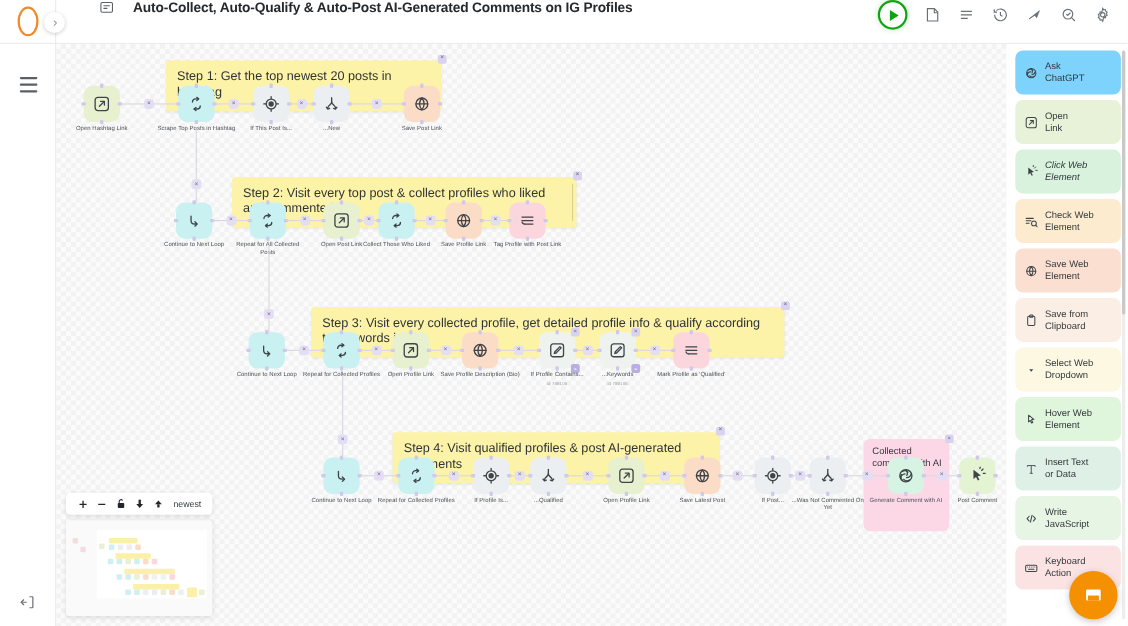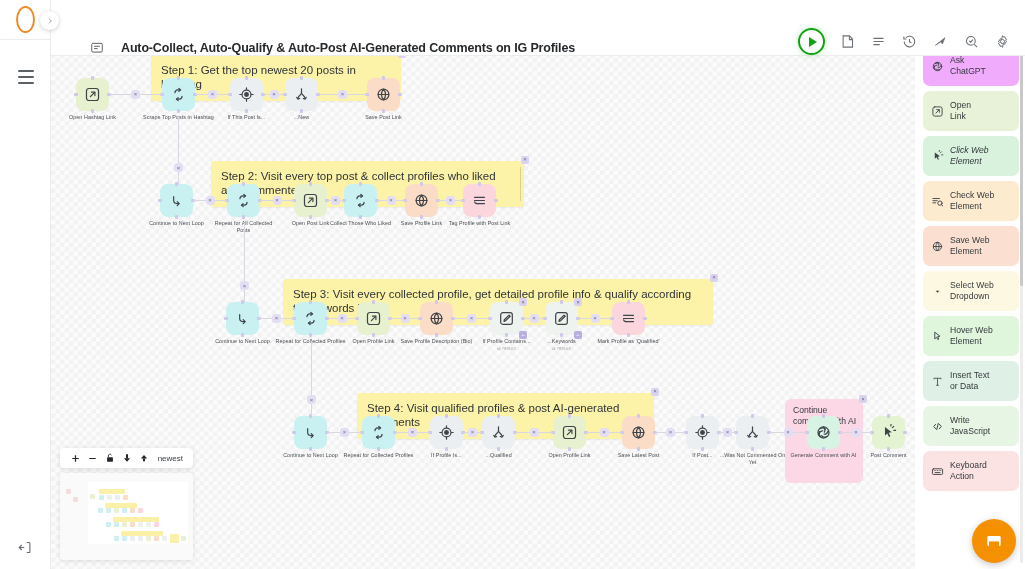--- a/index.html
+++ b/index.html
@@ -37,23 +37,23 @@
   }
   .rail-chevron {
     position:absolute; left:40px; top:11px; width:19px; height:19px;
     border-radius:50%; background:#fff; box-shadow:0 1px 4px rgba(0,0,0,.20);
     display:flex; align-items:center; justify-content:center; z-index:40; cursor:pointer;
     font-size:9px; color:#8b9096;
   }
 
   
   .header {
-    position:absolute; left:51px; top:16px; right:0; height:40px;
+    position:absolute; left:51px; top:0; right:0; height:40px;
     background:#ffffff; border-bottom:1px solid #ececec;
-    display:flex; align-items:flex-end; z-index:25;
+    display:flex; align-items:flex-start; z-index:25;
   }
   .hdr-doc-icon { margin-left:39px; display:flex; align-items:center; }
   .hdr-title {
     margin-left:17px; font-size:12.5px; font-weight:bold; letter-spacing:-0.15px;
     color:#26292c; white-space:nowrap;
   }
   .hdr-right { margin-left:auto; display:flex; align-items:center; gap:14px; padding-right:14px; }
   .play-btn {
     width:27px; height:27px; border-radius:50%; border:2px solid #12a312;
     display:flex; align-items:center; justify-content:center; cursor:pointer;
@@ -277,21 +277,21 @@
         </svg>
       </div>
     </div>
   </div>
 
   <div class="canvas">
     <div class="canvas-inner" id="canvas-inner">
 
       <div class="group-pink" style="left:734px; top:359px; width:78px; height:84px;">
         <div class="grp-title">
-          <span>Continue</span><br><span>comment with AI</span>
+          <span>Collected</span><br><span>comment with AI</span>
         </div>
         <div class="node-badge" style="right:-4px; top:-4px;">×</div>
       </div>
 
       <div class="note" id="note0" style="left:100px; top:15px; width:250px;">
         <span>Step 1: Get the top newest 20 posts in hashtag</span>
         <div class="note-handle">×</div>
       </div>
       <div class="note" id="note1" style="left:160px; top:121px; width:313px;">
         <span>Step 2: Visit every top post &amp; collect profiles who liked and commented</span>
@@ -848,21 +848,21 @@
         <div class="mm-n" style="left:82px; top:54px; background:#fbf0a8; width:9px; height:9px; top:52px;"></div>
         <div class="mm-n" style="left:93px; top:54px; background:#e9f0d4;"></div>
       </div>
     </div>
   </div>
 
   <div class="rightbar">
     <div class="rb-scroll-track"></div>
     <div class="rb-scroll"></div>
     <div id="sidebar-items">
-        <div class="rb-item" style="background: #f0abfc;">
+        <div class="rb-item" style="background: #7dd3fc;">
           <span class="rb-ico">
             <svg width="13" height="13" viewBox="0 0 24 24" fill="none" stroke="#3f4449" stroke-width="1.7" stroke-linecap="round" stroke-linejoin="round">
               <circle cx="12" cy="12" r="7.8"></circle>
               <path d="M12 4.2c2.2 2.2 2.4 5.1 1.2 7.4"></path>
               <path d="M18.8 9.5c-.8 3-3.2 4.8-5.8 5"></path>
               <path d="M16.6 17.5c-2.6 1.6-5.5 1-7.3-.9"></path>
               <path d="M7.6 18c-2.2-2.2-2.4-5.1-1.2-7.4"></path>
               <path d="M5.2 14.5c.8-3 3.2-4.8 5.8-5"></path>
               <path d="M7.4 6.5c2.6-1.6 5.5-1 7.3.9"></path>
             </svg>
@@ -901,20 +901,29 @@
         <div class="rb-item" style="background: rgb(251, 224, 210);">
           <span class="rb-ico">
             <svg width="13" height="13" viewBox="0 0 24 24" fill="none" stroke="#3f4449" stroke-width="1.7" stroke-linecap="round" stroke-linejoin="round">
               <circle cx="12" cy="12" r="7.6"></circle>
               <path d="M4.4 12h15.2"></path>
               <path d="M12 4.4c2 2.4 2.9 5 2.9 7.6s-.9 5.2-2.9 7.6c-2-2.4-2.9-5-2.9-7.6S10 6.8 12 4.4z"></path>
             </svg>
           </span>
           <span class="rb-txt">Save Web<br>Element</span>
         </div>
+        <div class="rb-item" style="background: rgb(251, 238, 228);">
+          <span class="rb-ico">
+            <svg width="13" height="13" viewBox="0 0 24 24" fill="none" stroke="#3f4449" stroke-width="1.7" stroke-linecap="round" stroke-linejoin="round">
+              <rect x="6" y="4.5" width="12" height="15.5" rx="2"></rect>
+              <rect x="9.2" y="2.6" width="5.6" height="3.6" rx="1.2"></rect>
+            </svg>
+          </span>
+          <span class="rb-txt">Save from<br>Clipboard</span>
+        </div>
         <div class="rb-item" style="background: rgb(253, 248, 226);">
           <span class="rb-ico">
             <svg width="13" height="13" viewBox="0 0 24 24">
               <path d="M8.5 10.5L12 14.5l3.5-4z" fill="#3f4449"></path>
             </svg>
           </span>
           <span class="rb-txt">Select Web<br>Dropdown</span>
         </div>
         <div class="rb-item" style="background: rgb(223, 245, 220);">
           <span class="rb-ico">

